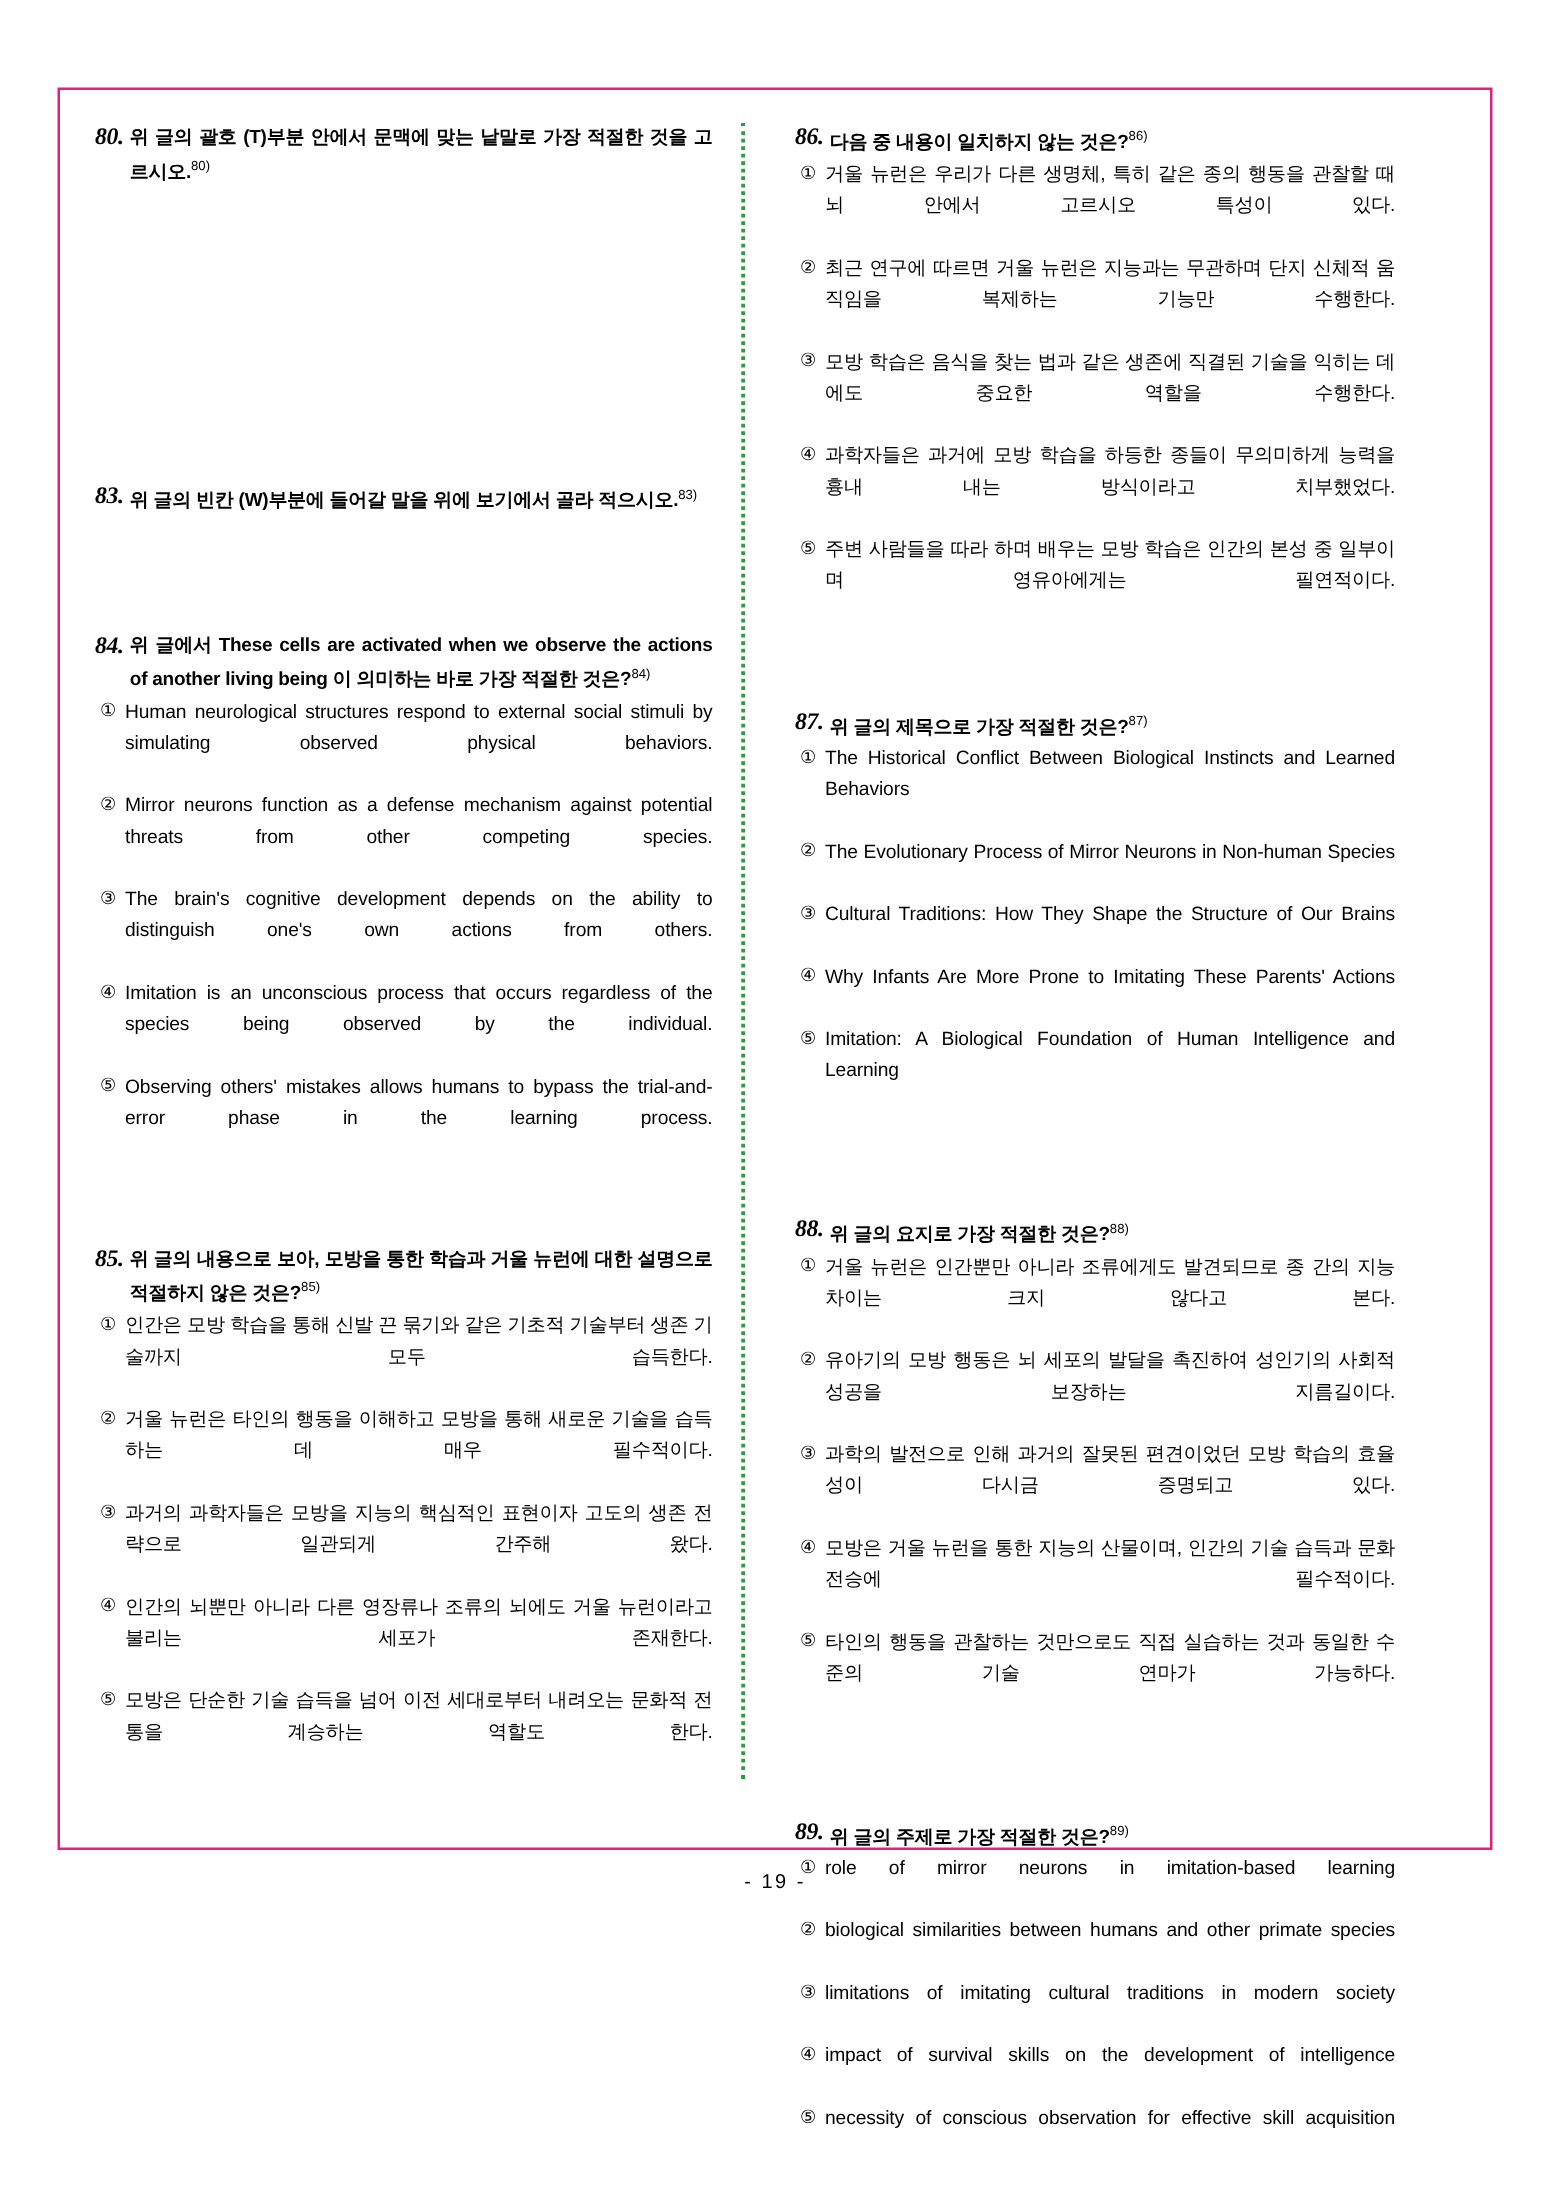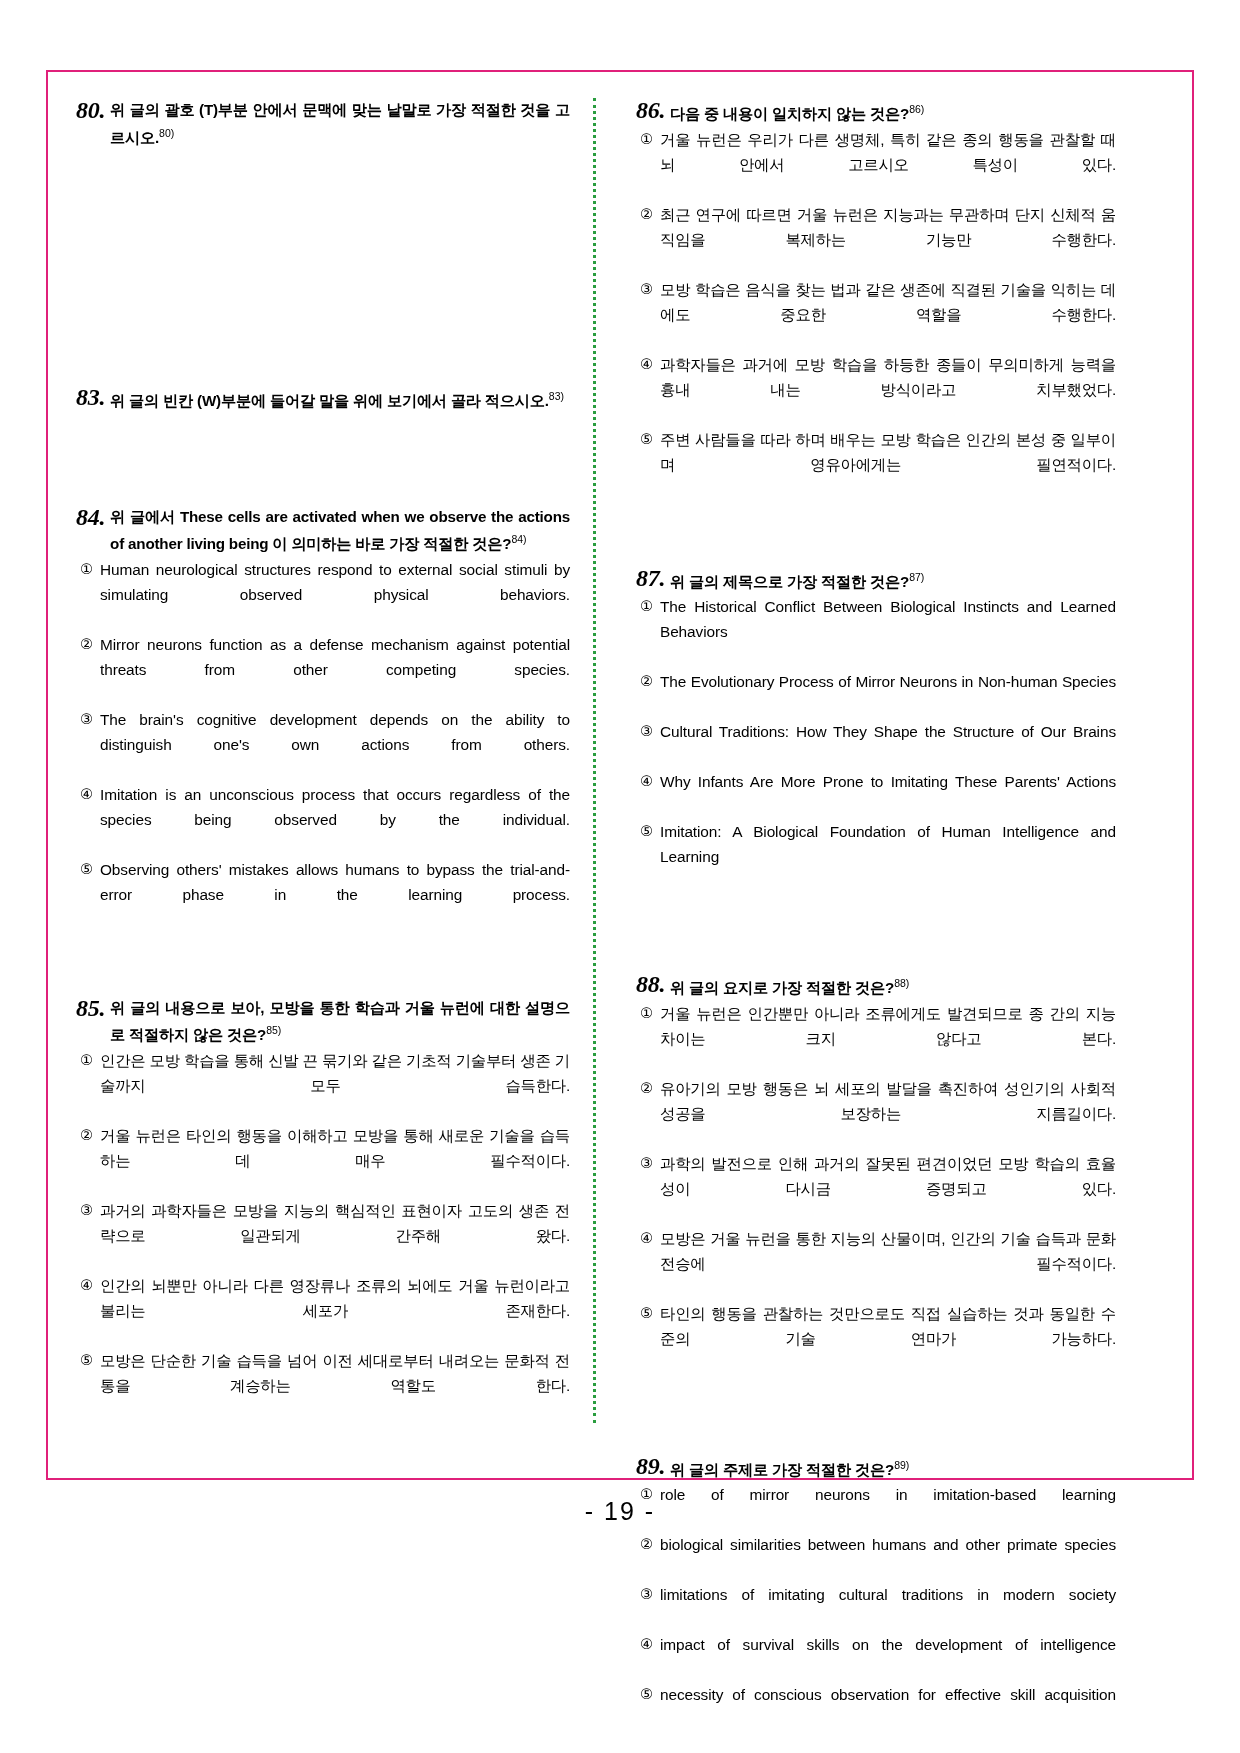--- a/index.html
+++ b/index.html
@@ -61,21 +61,21 @@
     margin-bottom: 6px;
   }
   .q-head {
     display: flex;
     align-items: flex-start;
   }
   .q-num {
     font-family: "Liberation Serif", "DejaVu Serif", serif;
     font-weight: bold;
     font-style: italic;
-    font-size: 24px;
+    font-size: 19px;
     line-height: 24px;
     letter-spacing: -0.3px;
     flex: 0 0 auto;
     padding-right: 5px;
     white-space: nowrap;
   }
   .q-stem {
     font-size: 15.2px;
     line-height: 23.5px;
     font-weight: bold;
@@ -130,21 +130,21 @@
   .spacer-lg  { height: 72px; }
   .spacer-xl  { height: 86px; }
 
   
   .footer {
     position: absolute;
     left: 0;
     top: 1497px;
     width: 1240px;
     text-align: center;
-    font-size: 25px;
+    font-size: 16px;
     letter-spacing: 2px;
     font-family: "Liberation Sans", sans-serif;
   }
 </style>
 </head>
 <body>
 
 <div class="page-frame"></div>
 
 <div class="page-inner">

